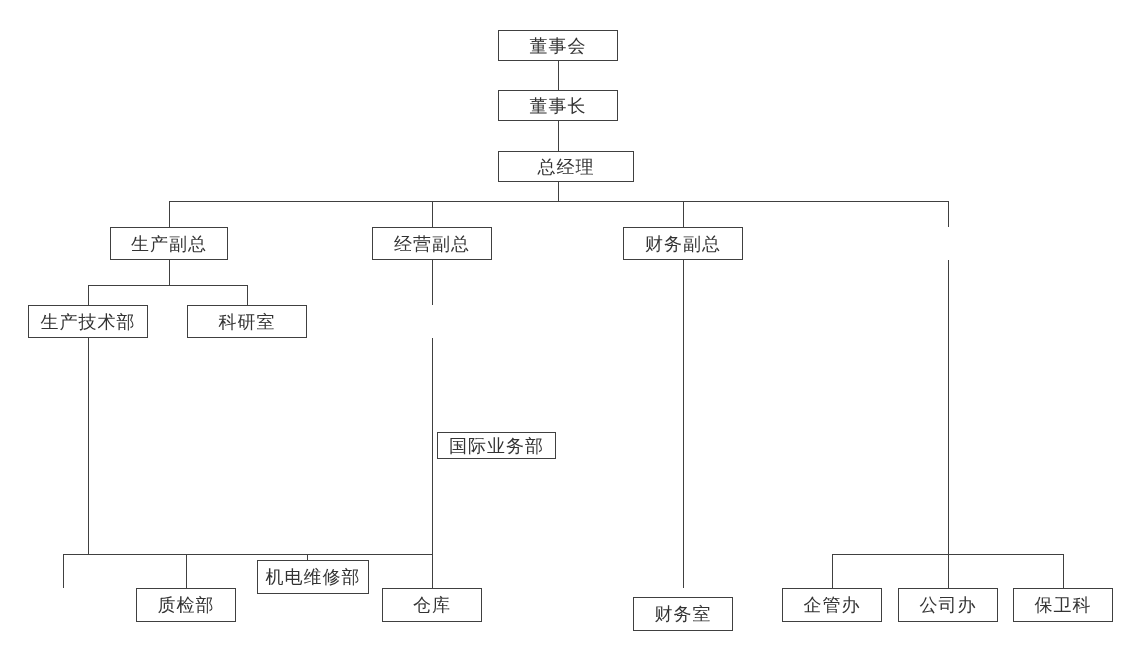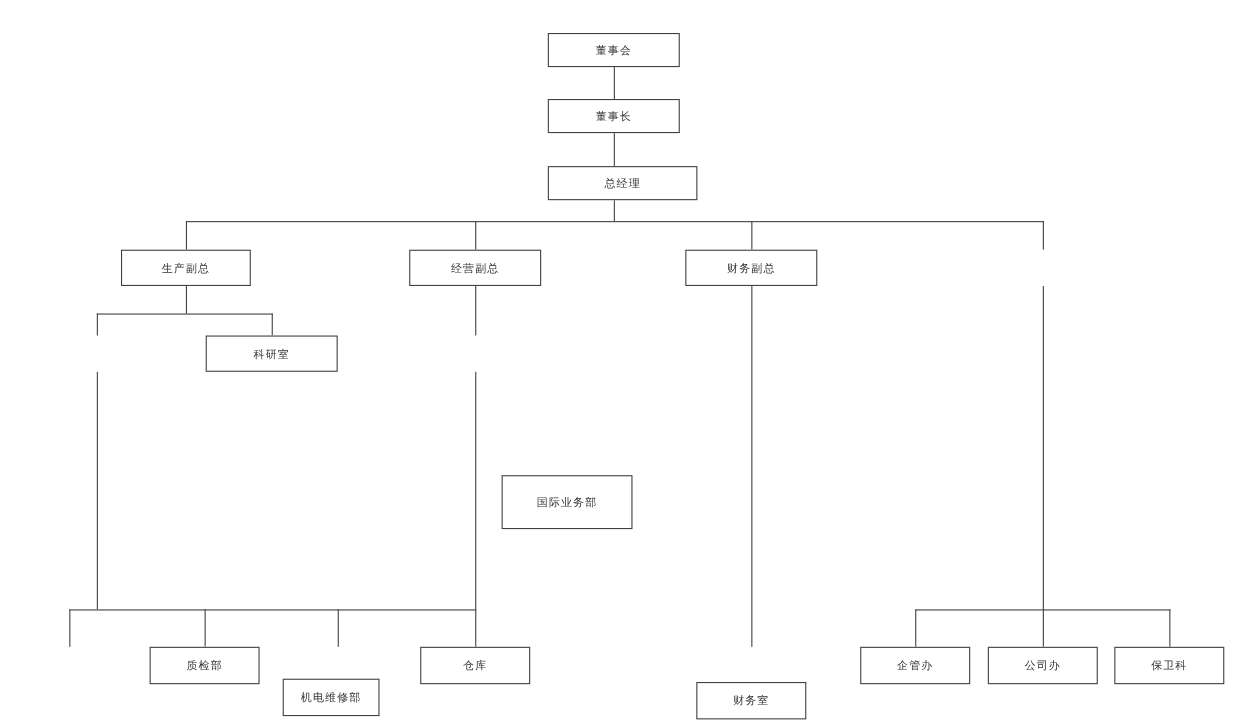--- a/index.html
+++ b/index.html
@@ -10,21 +10,21 @@
     background: #ffffff;
     font-family: "DejaVu Sans", "Liberation Sans", sans-serif;
     overflow: hidden;
   }
   .node {
     position: absolute;
     box-sizing: border-box;
     border: 1px solid #404040;
     background: #ffffff;
     color: #333333;
-    font-size: 10px;
+    font-size: 18px;
     display: flex;
     align-items: center;
     justify-content: center;
     letter-spacing: 1px;
     white-space: nowrap;
   }
   .hline, .vline { position: absolute; background: #404040; }
   .hline { height: 1px; }
   .vline { width: 1px; }
 </style>
@@ -64,27 +64,28 @@
   <div class="vline" style="left:1063px;top:554px;height:34px"></div>
 
   <div class="node" style="left:498px;top:30px;width:120px;height:31px">董事会</div>
   <div class="node" style="left:498px;top:90px;width:120px;height:31px">董事长</div>
   <div class="node" style="left:498px;top:151px;width:136px;height:31px">总经理</div>
 
   <div class="node" style="left:110px;top:227px;width:118px;height:33px">生产副总</div>
   <div class="node" style="left:372px;top:227px;width:120px;height:33px">经营副总</div>
   <div class="node" style="left:623px;top:227px;width:120px;height:33px">财务副总</div>
 
+  <div class="node" style="left:28px;top:305px;width:120px;height:33px">生产技术部</div>
   <div class="node" style="left:187px;top:305px;width:120px;height:33px">科研室</div>
 
-  <div class="node" style="left:456px;top:432px;width:119px;height:49px">国际业务部</div>
+  <div class="node" style="left:437px;top:432px;width:119px;height:27px">国际业务部</div>
 
   <div class="node" style="left:136px;top:588px;width:100px;height:34px">质检部</div>
-  <div class="node" style="left:257px;top:617px;width:88px;height:34px">机电维修部</div>
+  <div class="node" style="left:257px;top:560px;width:112px;height:34px">机电维修部</div>
   <div class="node" style="left:382px;top:588px;width:100px;height:34px">仓库</div>
 
-  <div class="node" style="left:633px;top:620px;width:100px;height:34px">财务室</div>
+  <div class="node" style="left:633px;top:597px;width:100px;height:34px">财务室</div>
 
   <div class="node" style="left:782px;top:588px;width:100px;height:34px">企管办</div>
   <div class="node" style="left:898px;top:588px;width:100px;height:34px">公司办</div>
   <div class="node" style="left:1013px;top:588px;width:100px;height:34px">保卫科</div>
 
 </div>
 
 </body></html>

